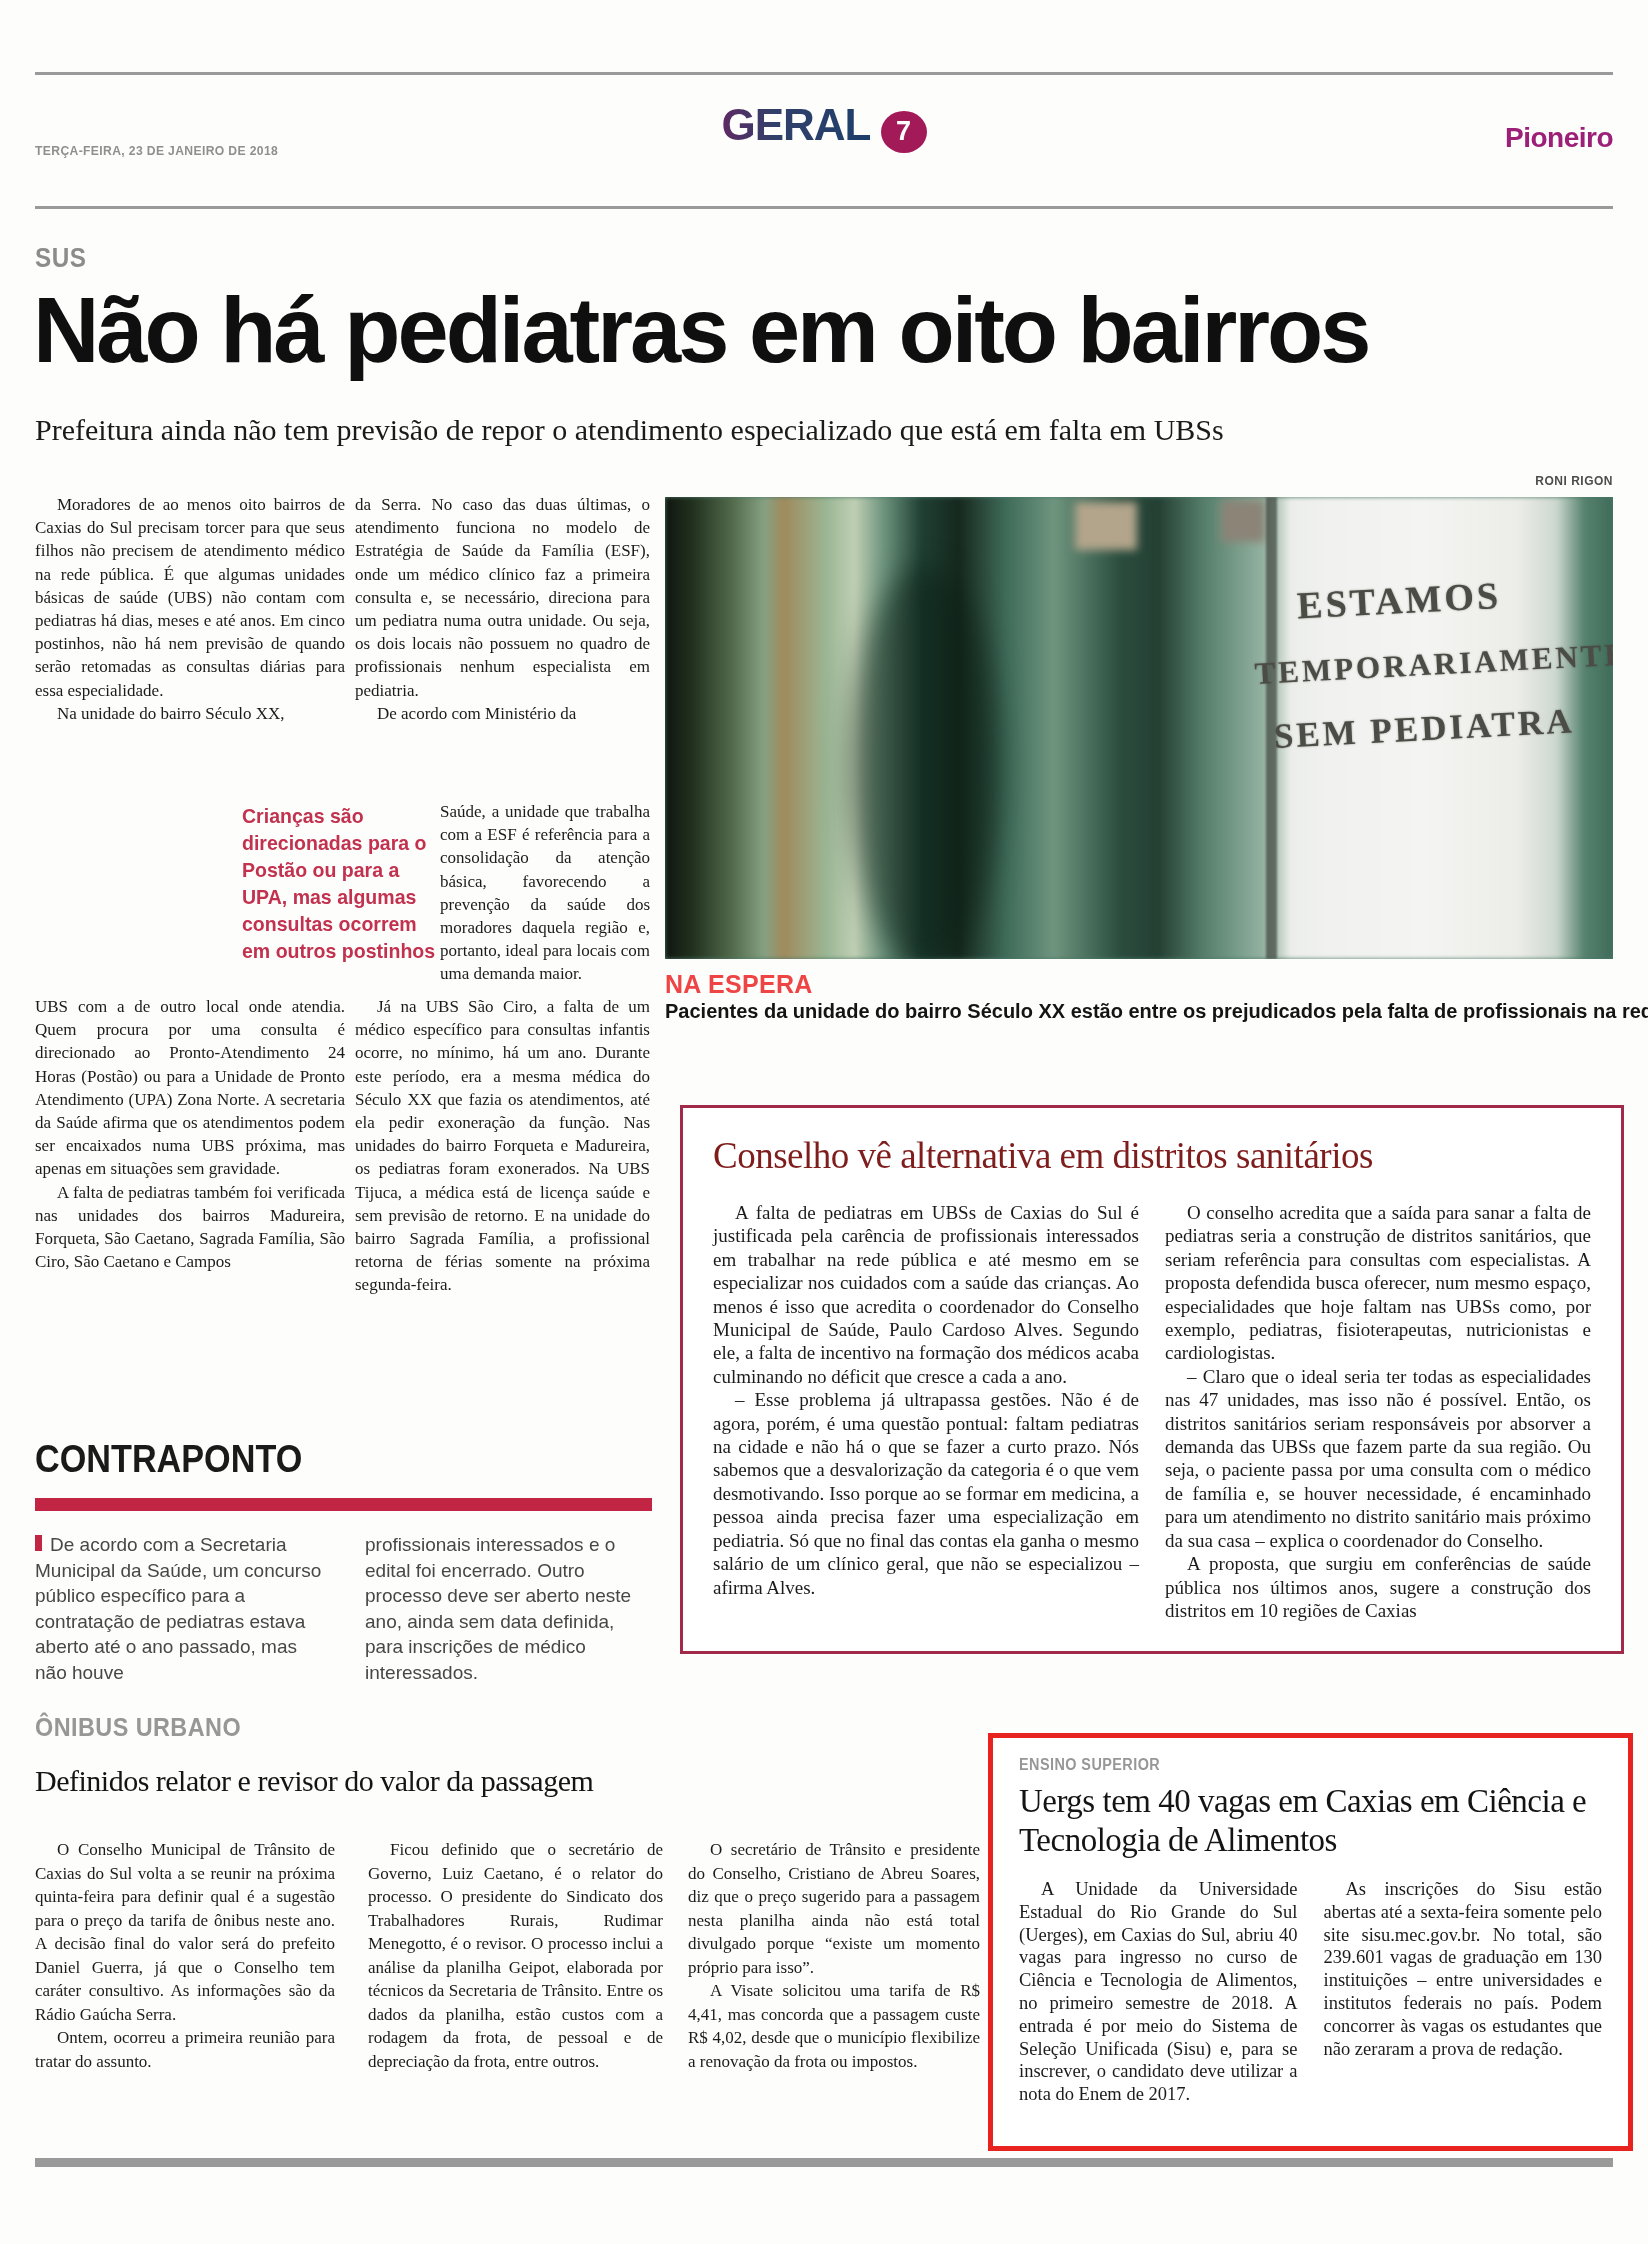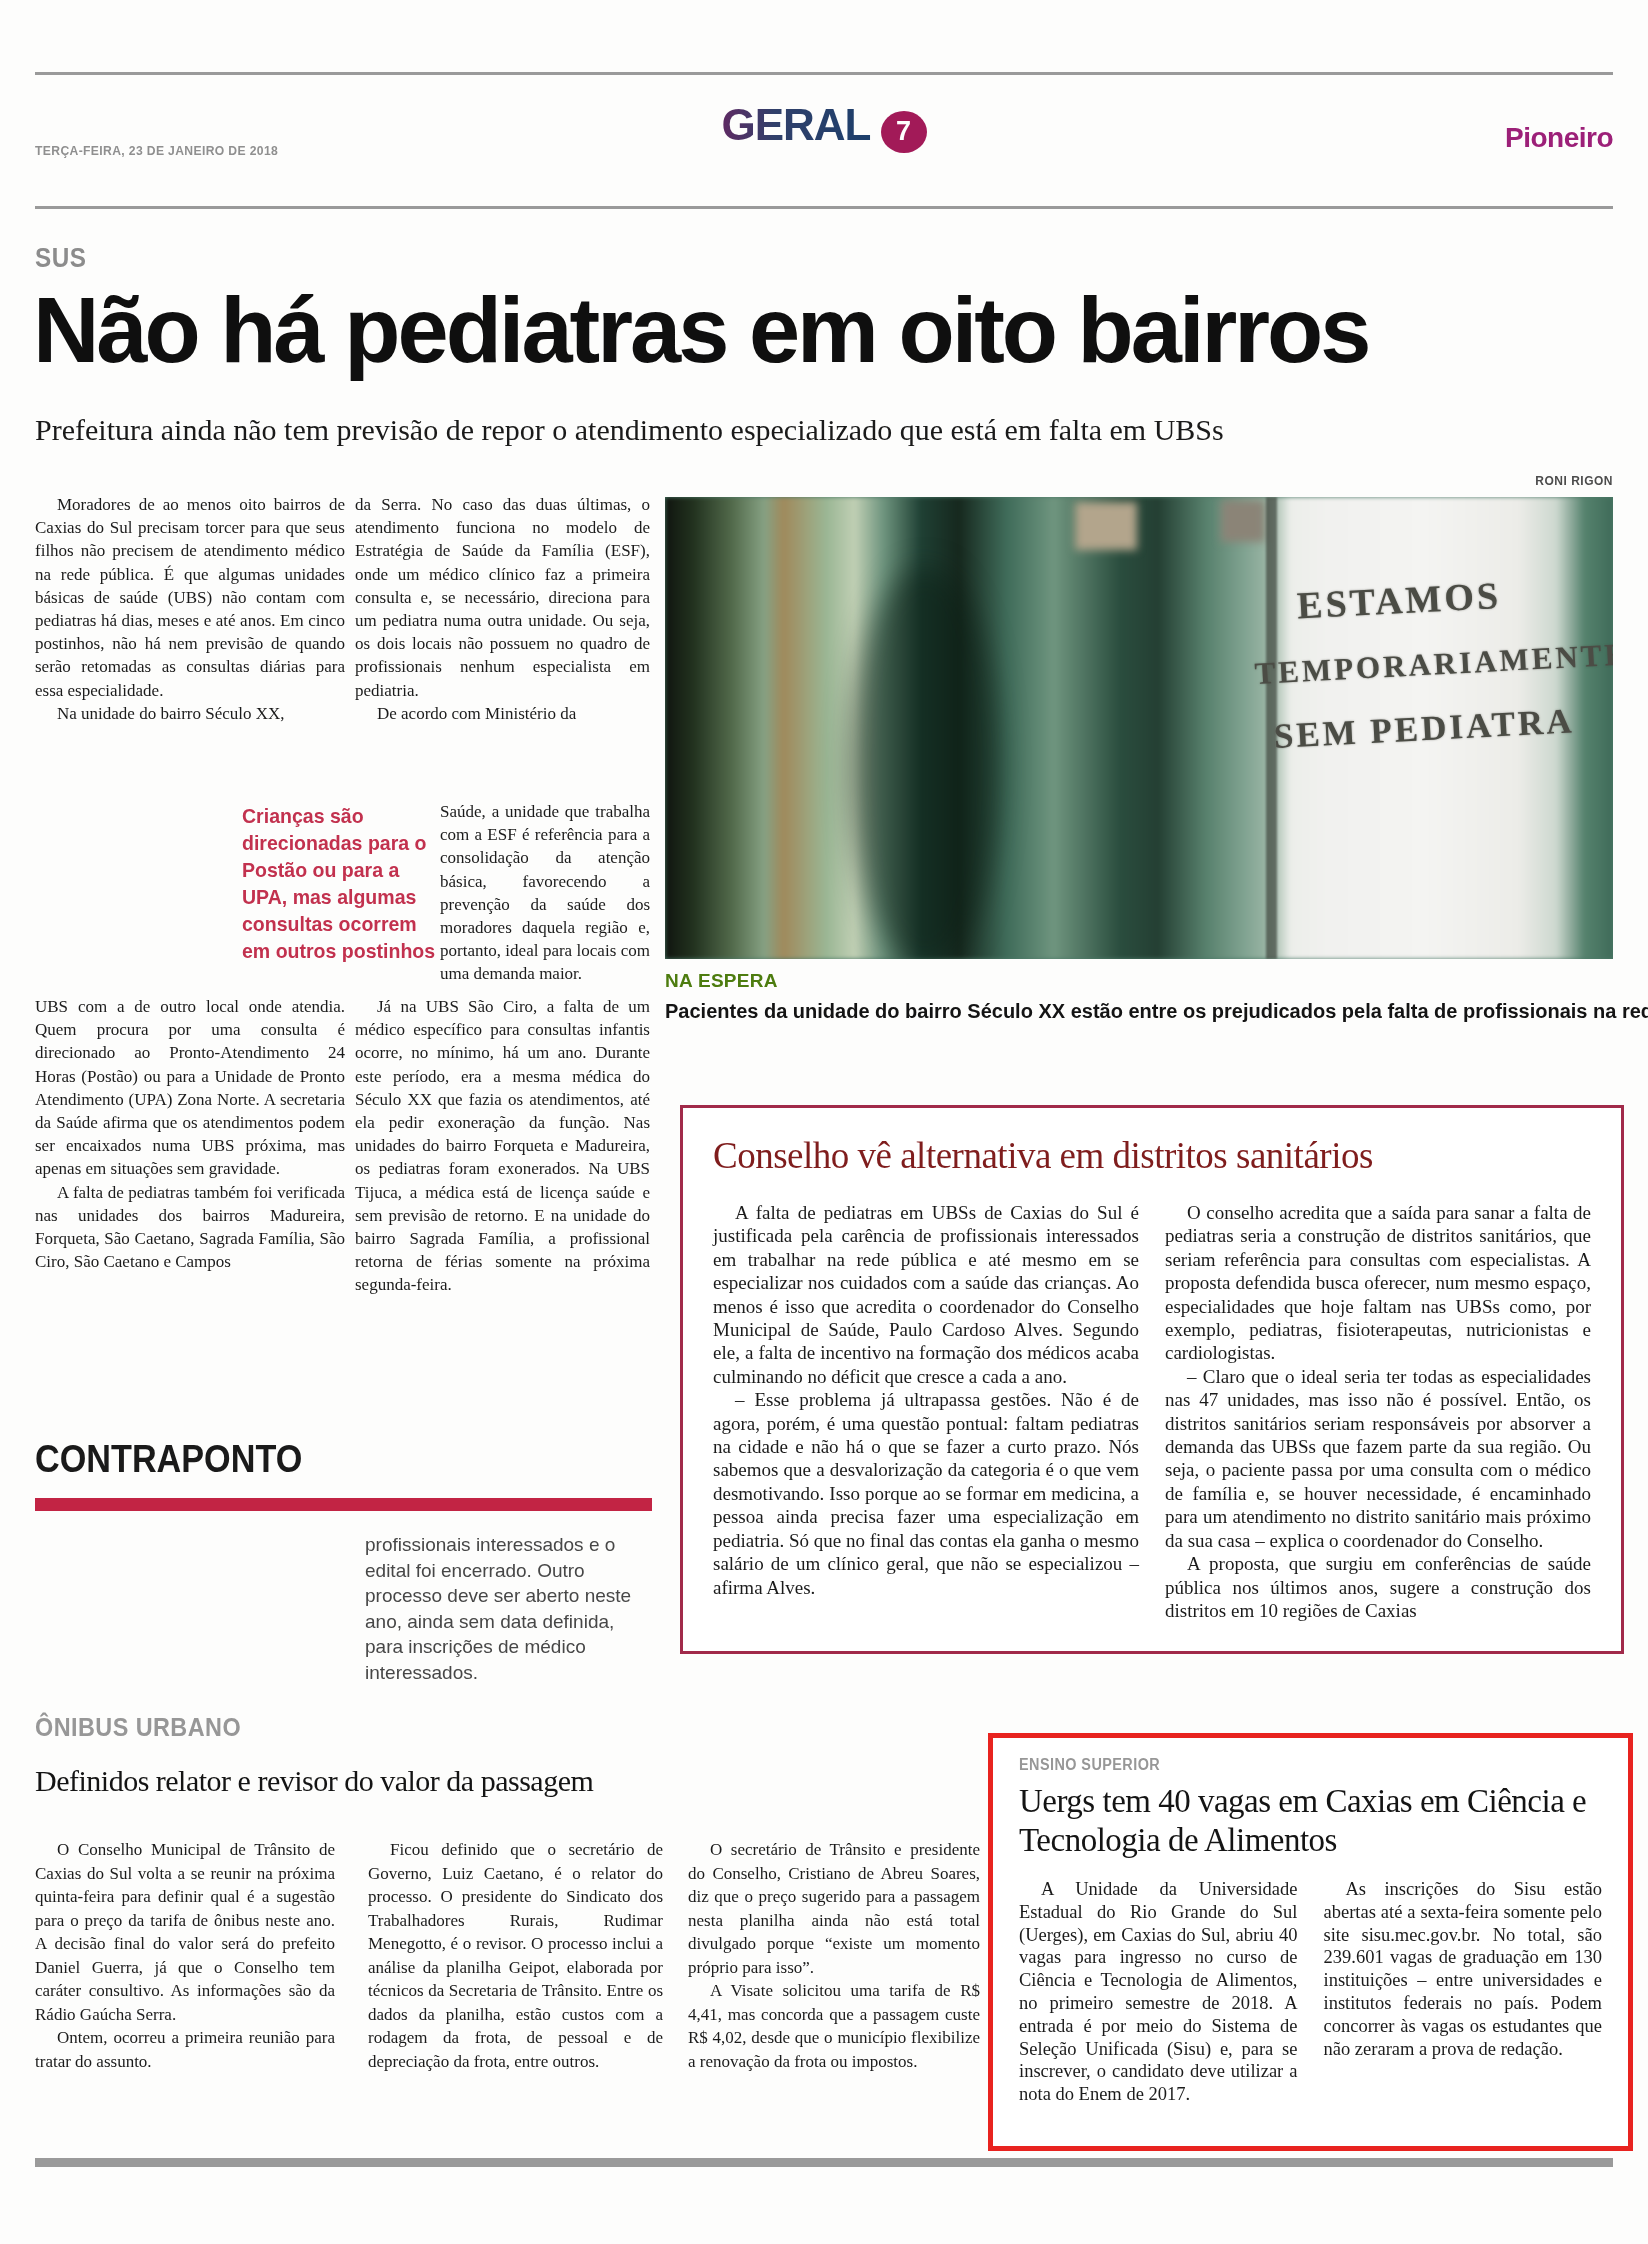--- a/index.html
+++ b/index.html
@@ -22,21 +22,21 @@
           border-radius:50%;background:#a21a58;color:#fff;font-family:"Liberation Sans",sans-serif;
           font-weight:800;font-size:27px;margin-left:10px;}
   .brand{font-family:"Liberation Sans",sans-serif;font-weight:700;font-size:28px;color:#9c2078;letter-spacing:-.5px;}
   
   .mainhead{font-family:"Liberation Sans",sans-serif;font-weight:800;font-size:92px;line-height:96px;
             letter-spacing:-3px;color:#0f0f0f;white-space:nowrap;}
   .subhead{font-family:"Liberation Serif",serif;font-size:30px;color:#1a1a1a;}
   .pullquote{font-family:"Liberation Sans",sans-serif;font-weight:700;font-size:21px;line-height:27px;
              color:#c2314e;transform:scaleX(.93);transform-origin:left top;}
   .credit{font-family:"Liberation Sans",sans-serif;font-weight:700;font-size:12px;color:#4c4c4c;letter-spacing:.5px;}
-  .caplabel{font-family:"Liberation Sans",sans-serif;font-weight:700;font-size:19px;color:#4d7c0f;letter-spacing:.3px;}
+  .caplabel{font-family:"Liberation Sans",sans-serif;font-weight:700;font-size:25px;color:#ef4444;letter-spacing:.3px;}
   .caption{font-family:"Liberation Sans",sans-serif;font-weight:700;font-size:20px;color:#141414;}
   
   .photo{overflow:hidden;background:#4b7a68;}
   .photo-grad{position:absolute;inset:0;filter:blur(2px);
     background:linear-gradient(90deg,#10150f 0%,#22321f 3%,#51694a 7%,#86a183 10.5%,#a08a5c 12.5%,
       #9ab694 17%,#c0cfb4 20%,#6f957f 23%,#1f4034 27%,#16281e 31%,#3f6b59 36%,#6f957f 41%,
       #2a4d3e 48%,#243f33 52%,#57806c 57%,#7fa290 61%,#9fb8a8 64%,#eceeea 66%,#f1f1ef 70%,
       #f4f4f2 80%,#ececE8 90%,#cdd8cf 94%,#55826d 97%,#3f6b59 100%);}
   .sign{position:absolute;left:590px;top:80px;width:340px;transform:rotate(-3deg);
         font-family:"Liberation Serif",serif;font-weight:700;color:#4b4c45;
@@ -117,20 +117,23 @@
       <p>O conselho acredita que a saída para sanar a falta de pediatras seria a construção de distritos sanitários, que seriam referência para consultas com especialistas. A proposta defendida busca oferecer, num mesmo espaço, especialidades que hoje faltam nas UBSs como, por exemplo, pediatras, fisioterapeutas, nutricionistas e cardiologistas.</p>
       <p>– Claro que o ideal seria ter todas as especialidades nas 47 unidades, mas isso não é possível. Então, os distritos sanitários seriam responsáveis por absorver a demanda das UBSs que fazem parte da sua região. Ou seja, o paciente passa por uma consulta com o médico de família e, se houver necessidade, é encaminhado para um atendimento no distrito sanitário mais próximo da sua casa – explica o coordenador do Conselho.</p>
       <p>A proposta, que surgiu em conferências de saúde pública nos últimos anos, sugere a construção dos distritos em 10 regiões de Caxias</p>
     </div>
   </div>
 
   <div class="abs ctp-title" style="left:35px;top:1438px;">
     <span class="cond">CONTRAPONTO</span>
   </div>
   <div class="abs ctp-bar" style="left:35px;top:1498px;width:617px;"></div>
+  <div class="abs sans-body" style="left:35px;top:1532px;width:295px;">
+    <span class="redmark"></span><span>De acordo com a Secretaria Municipal da Saúde, um concurso público específico para a contratação de pediatras estava aberto até o ano passado, mas não houve</span>
+  </div>
   <div class="abs sans-body" style="left:365px;top:1532px;width:287px;">profissionais interessados e o edital foi encerrado. Outro processo deve ser aberto neste ano, ainda sem data definida, para inscrições de médico interessados.</div>
 
   <div class="abs kicker" style="left:35px;top:1712px;font-size:26px;">
     <span class="cond">ÔNIBUS URBANO</span>
   </div>
   <div class="abs serifhead" style="left:35px;top:1748px;font-size:30px;margin-top:16px;">Definidos relator e revisor do valor da passagem</div>
   <div class="abs body-serif" style="left:368px;top:1838px;width:295px;line-height:23.5px;">
     <p>Ficou definido que o secretário de Governo, Luiz Caetano, é o relator do processo. O presidente do Sindicato dos Trabalhadores Rurais, Rudimar Menegotto, é o revisor. O processo inclui a análise da planilha Geipot, elaborada por técnicos da Secretaria de Trânsito. Entre os dados da planilha, estão custos com a rodagem da frota, de pessoal e de depreciação da frota, entre outros.</p>
   </div>
   <div class="abs body-serif" style="left:35px;top:1838px;width:300px;line-height:23.5px;">

